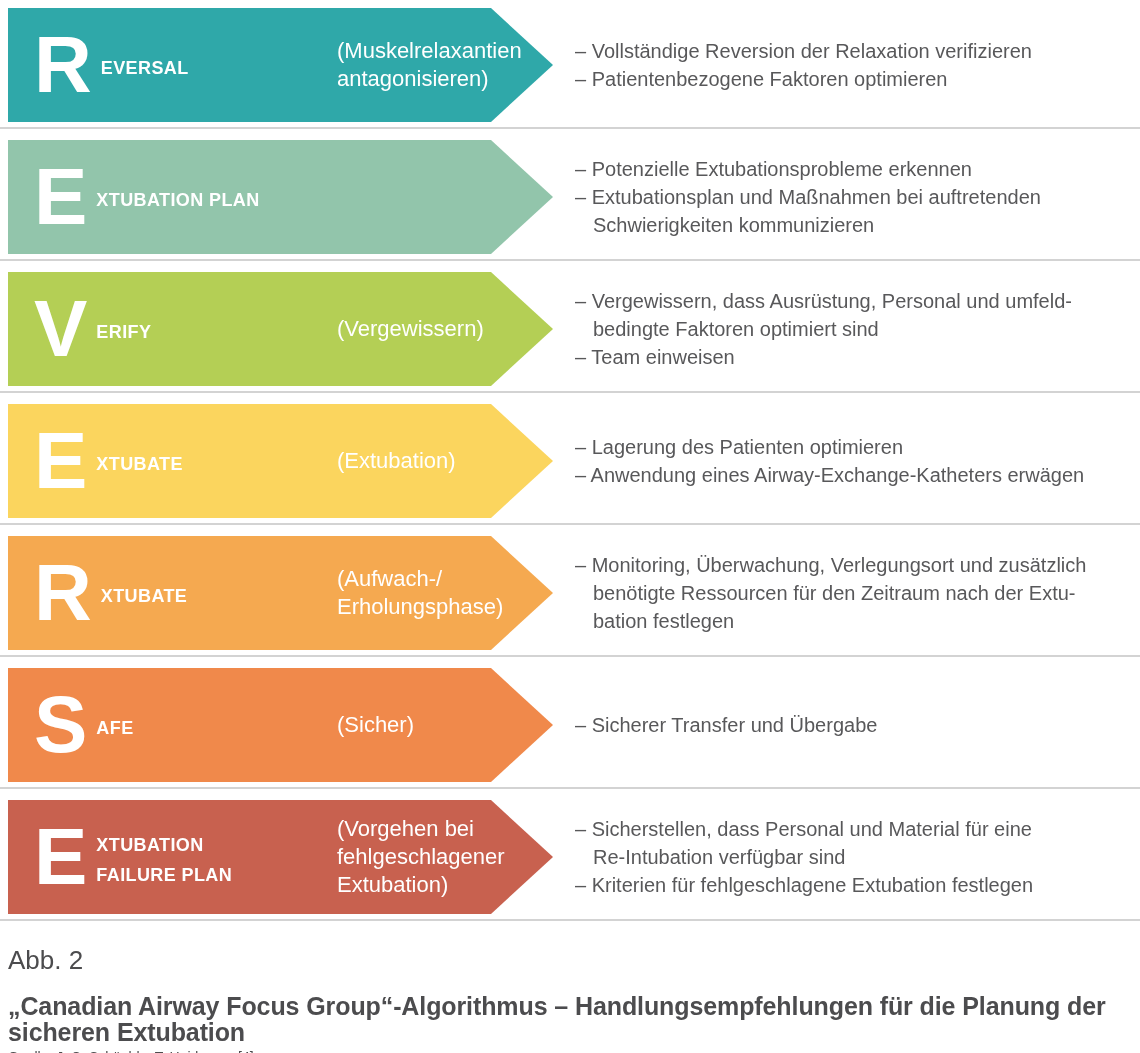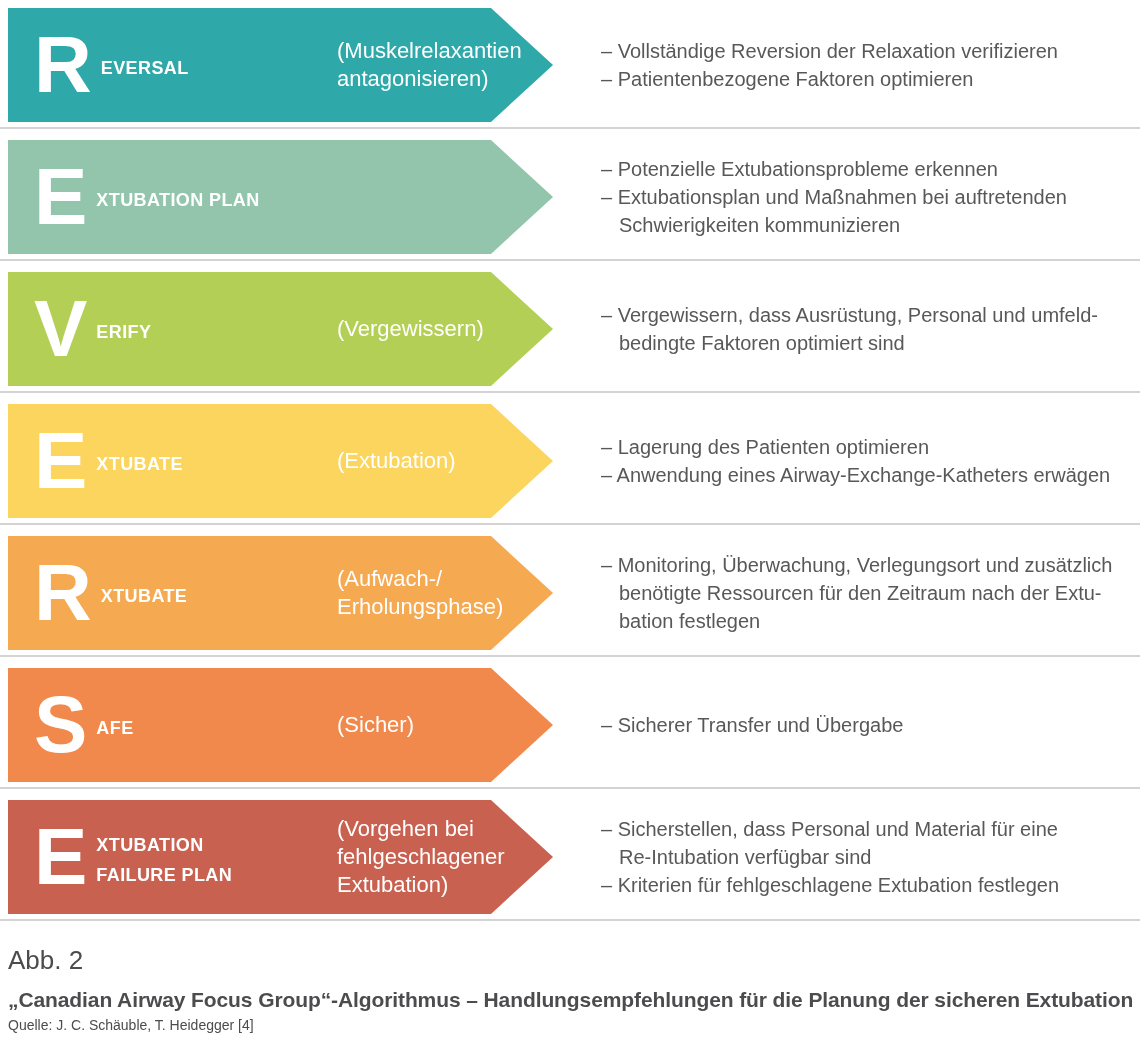--- a/index.html
+++ b/index.html
@@ -68,40 +68,39 @@
     padding:0;
     list-style:none;
     color:#58585a;
     font-size:20px;
     line-height:28px;
   }
   .bullets li{
     white-space:pre-line;
     padding-left:18px;
     text-indent:-18px;
-    margin-left:26px;
   }
   .sep{
     height:2px;
     background:#d3d3d3;
     margin:5px 0 11px 0;
   }
   .caption{
     margin:26px 0 0 8px;
     color:#4c4c4e;
   }
   .caption .abb{
     font-size:26px;
     line-height:26px;
   }
   .caption .title{
-    font-size:21px;
+    font-size:25px;
     font-weight:bold;
     line-height:26px;
-    margin-top:14px;
+    margin-top:20px;
     letter-spacing:-0.1px;
   }
   .caption .source{
     font-size:14px;
     line-height:24px;
   }
 </style>
 </head>
 <body>
 
@@ -142,20 +141,21 @@
     <div class="arrow" style="background: rgb(180, 207, 85);">
       <div class="letterword">
         <span class="big-letter">V</span>
         <span class="word">ERIFY</span>
       </div>
       <div class="paren">(Vergewissern)</div>
     </div>
     <ul class="bullets">
       <li>– Vergewissern, dass Ausrüstung, Personal und umfeld-
 bedingte Faktoren optimiert sind</li>
+      <li>– Team einweisen</li>
     </ul>
   </div>
   <div class="sep"></div>
 
   <div class="row">
     <div class="arrow" style="background: rgb(251, 213, 94);">
       <div class="letterword">
         <span class="big-letter">E</span>
         <span class="word">XTUBATE</span>
       </div>

